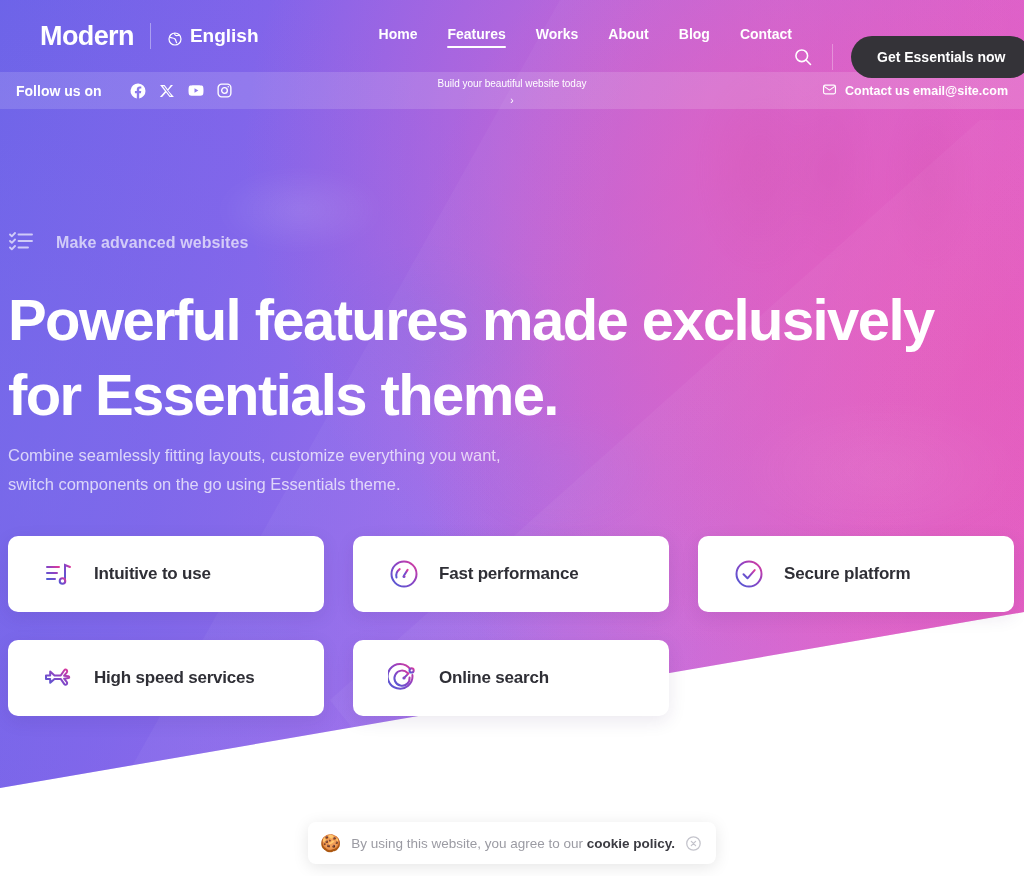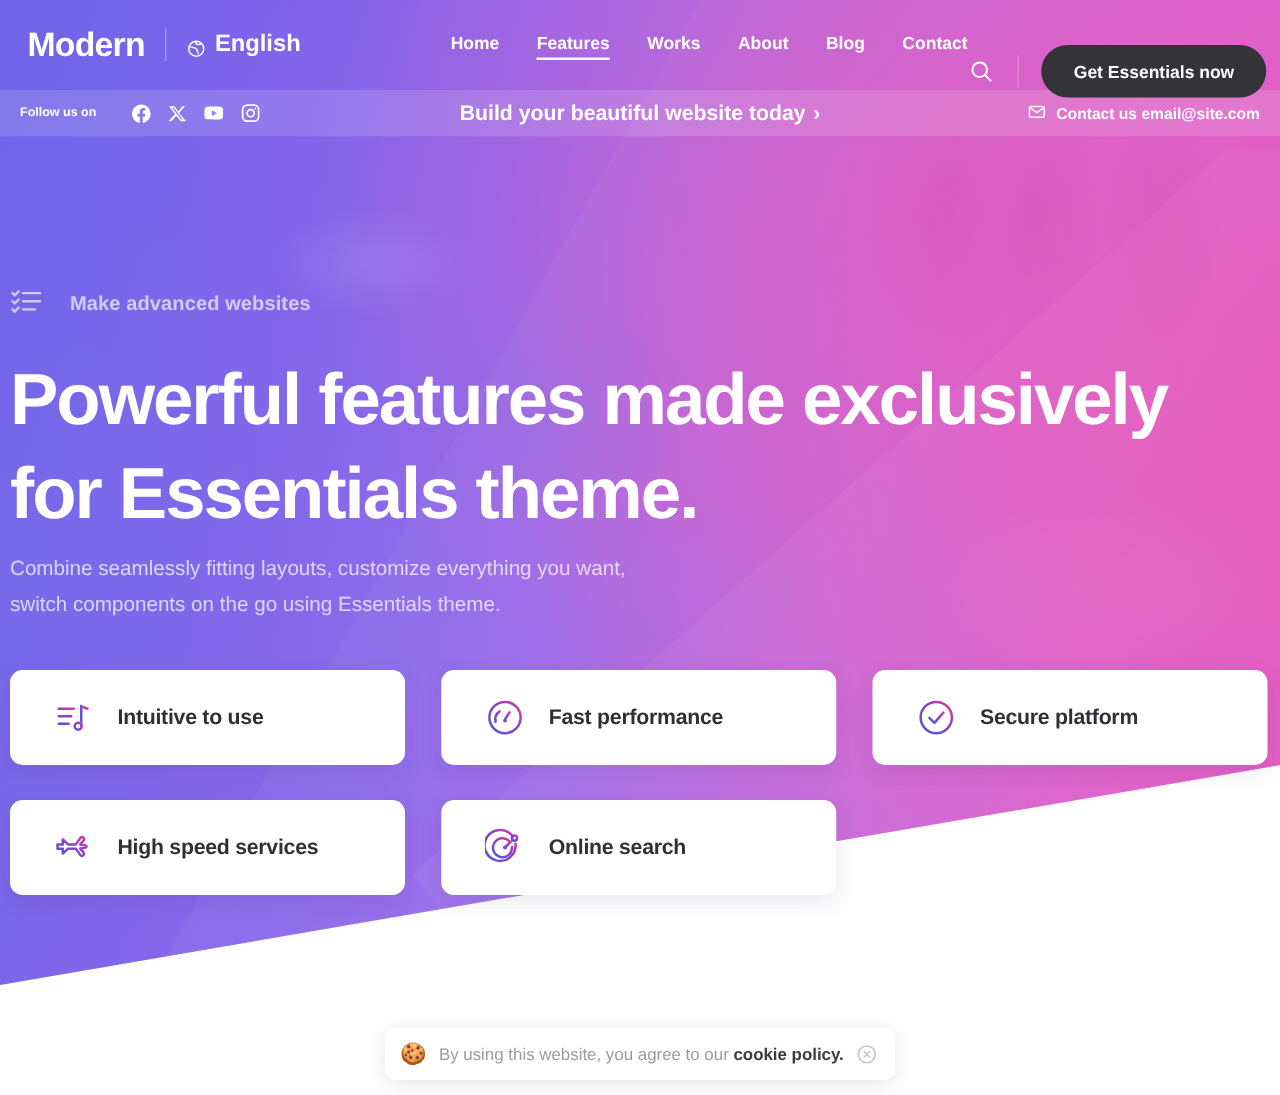--- a/index.html
+++ b/index.html
@@ -49,21 +49,21 @@
   }
   #hero-bg .sheet-b {
     position:absolute; left:0; top:0; width:1024px; height:876px;
     background:linear-gradient(120deg, rgba(255,255,255,.16), rgba(255,255,255,.03));
     clip-path:polygon(980px 120px, 1024px 120px, 1024px 612px, 400px 788px, 330px 700px);
     opacity:.45;
   }
 
   
   #topnav {
-    position:absolute; left:0; top:0; width:816px; height:72px;
+    position:absolute; left:18px; top:0; width:816px; height:72px;
     display:flex; align-items:center; z-index:30; padding:0 22px;
   }
   #brand-block { display:flex; align-items:center; gap:0; }
   .brand-word {
     color:#fff; font-size:27px; font-weight:700; letter-spacing:-.6px; line-height:1;
   }
   .brand-sep { width:1px; height:26px; background:rgba(255,255,255,.38); margin:0 16px; }
   .lang { display:flex; align-items:flex-end; gap:7px; color:#fff; font-size:19px; font-weight:600; }
   .lang svg { display:block; }
 
@@ -86,26 +86,26 @@
   }
 
   
   #announce {
     position:absolute; left:0; top:72px; width:1024px; height:37px;
     background:rgba(255,255,255,.14);
     display:flex; align-items:center; z-index:25; padding:0 16px;
     color:#fff; font-size:12.5px; font-weight:600;
   }
   #follow-group { display:flex; align-items:center; gap:11px; }
-  #follow-group .lbl { font-size:10px; font-weight:700; margin-right:16px; }
+  #follow-group .lbl { font-size:14px; font-weight:700; margin-right:16px; }
   .soc { display:flex; align-items:center; justify-content:center; width:18px; height:18px; }
   #announce-center {
     position:absolute; left:0; right:0; text-align:center; pointer-events:none;
   }
-  #announce-center .inner { display:inline-flex; align-items:center; gap:6px; pointer-events:auto; font-weight:700; font-size:17px; }
+  #announce-center .inner { display:inline-flex; align-items:center; gap:6px; pointer-events:auto; font-weight:400; font-size:10px;flex-direction:column; }
   #contact-group { margin-left:auto; display:flex; align-items:center; gap:8px; font-weight:700; font-size:12.5px; z-index:2; }
 
   
   #hero-content { position:absolute; left:0; top:0; width:1024px; z-index:20; padding:0 8px; }
   #eyebrow {
     position:absolute; left:8px; top:228px;
     display:flex; align-items:center; gap:22px;justify-content:flex-end;
   }
   #eyebrow .txt {
     color:rgba(255,255,255,.66); font-size:16px; font-weight:700; letter-spacing:.1px;

